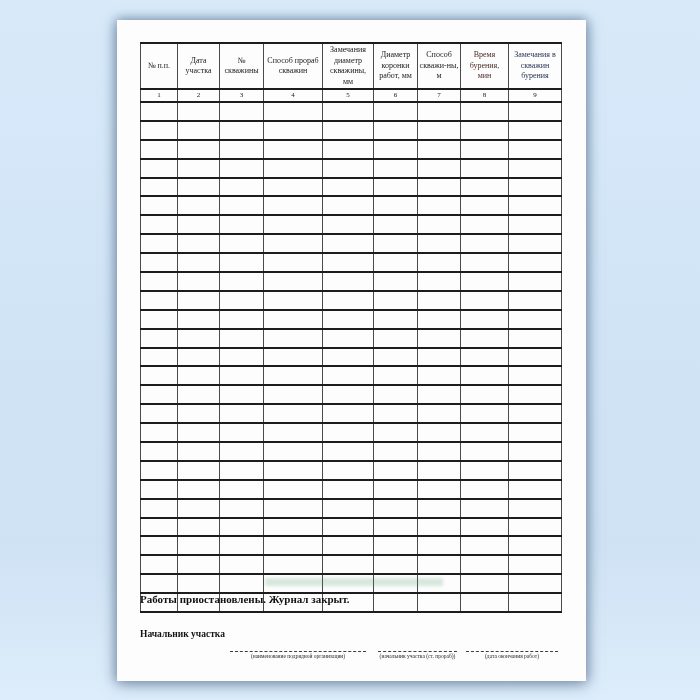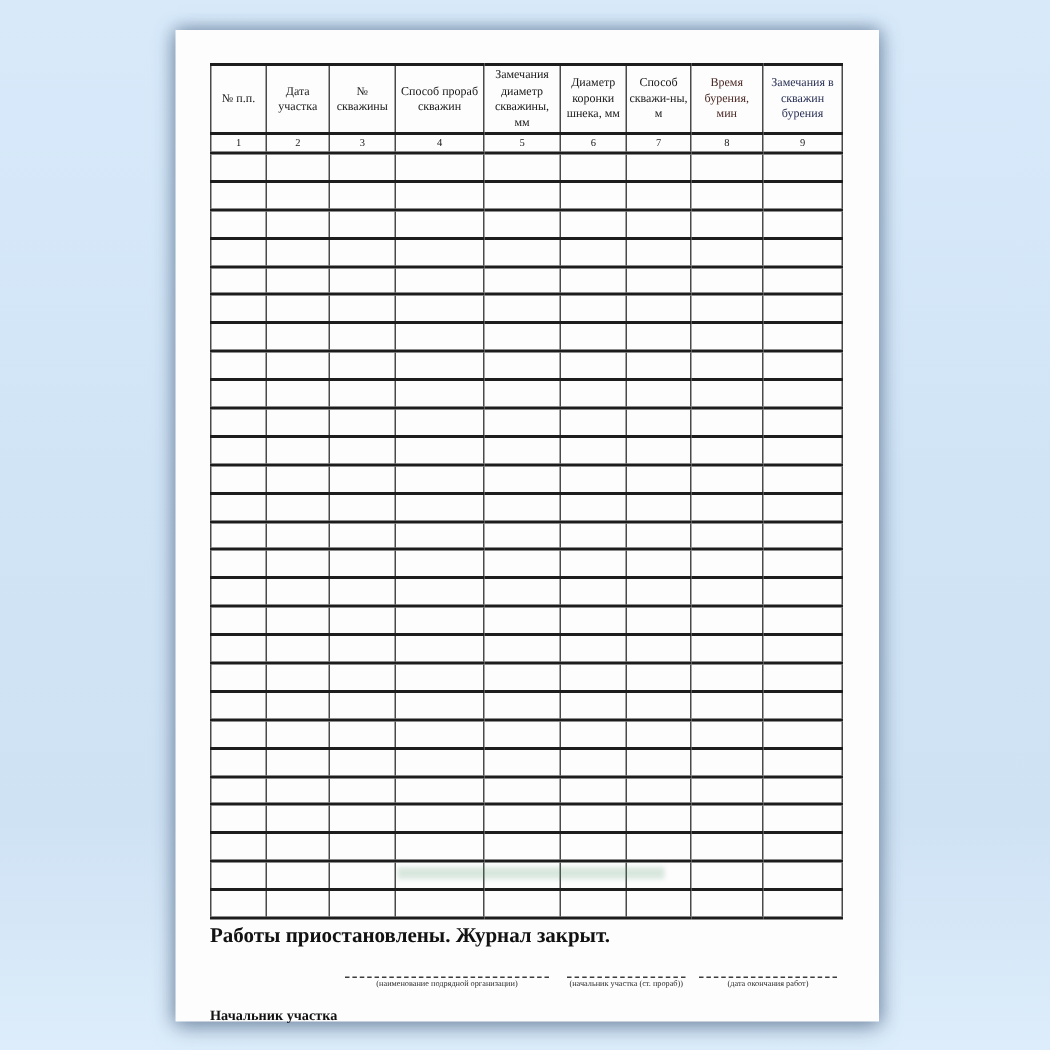--- a/index.html
+++ b/index.html
@@ -34,25 +34,25 @@
     height: 11px; font-size: 7px; line-height: 11px;
     text-align: center; vertical-align: middle; color: #1a1a1a;
   }
   .body-row td { height: 16.9px; }
   .watermark {
     position: absolute; left: 148px; top: 558px; width: 178px; height: 8px;
     background: rgba(72, 146, 98, 0.20); filter: blur(1.6px);
     pointer-events: none;
   }
   .closing-text {
-    position: absolute; left: 23px; top: 597px;
-    font-size: 14px; font-weight: bold; color: #121212; white-space: nowrap;
+    position: absolute; left: 23px; top: 573px;
+    font-size: 11px; font-weight: bold; color: #121212; white-space: nowrap;
   }
   .sig-label {
-    position: absolute; left: 23px; top: 653px;
+    position: absolute; left: 23px; top: 609px;
     font-size: 9.5px; font-weight: bold; color: #121212; white-space: nowrap;
   }
   .sig-field { position: absolute; top: 622px; }
   .sig-field .line { height: 9px; border-bottom: 1px dashed #3d3d3d; }
   .sig-field .caption {
     font-size: 5.5px; line-height: 7px; text-align: center;
     color: #2a2a2a; padding-top: 1px; white-space: nowrap; overflow: visible;
   }
   .sig-1 { left: 113px; width: 136px; }
   .sig-2 { left: 261px; width: 79px; }
@@ -75,21 +75,21 @@
         <col class="col8">
         <col class="col9">
     </colgroup>
     <thead>
       <tr>
         <th>№ п.п.</th>
         <th>Дата участка</th>
         <th>№ скважины</th>
         <th>Способ прораб скважин</th>
         <th>Замечания диаметр скважины, мм</th>
-        <th>Диаметр коронки шнека, мм</th>
+        <th>Диаметр коронки работ, мм</th>
         <th>Способ скважи-ны, м</th>
         <th style="color: rgb(76, 42, 38);">Время бурения, мин</th>
         <th style="color: rgb(42, 49, 86);">Замечания в скважин бурения</th>
       </tr>
       <tr class="num-row">
         <td>1</td>
         <td>2</td>
         <td>3</td>
         <td>4</td>
         <td>5</td>

